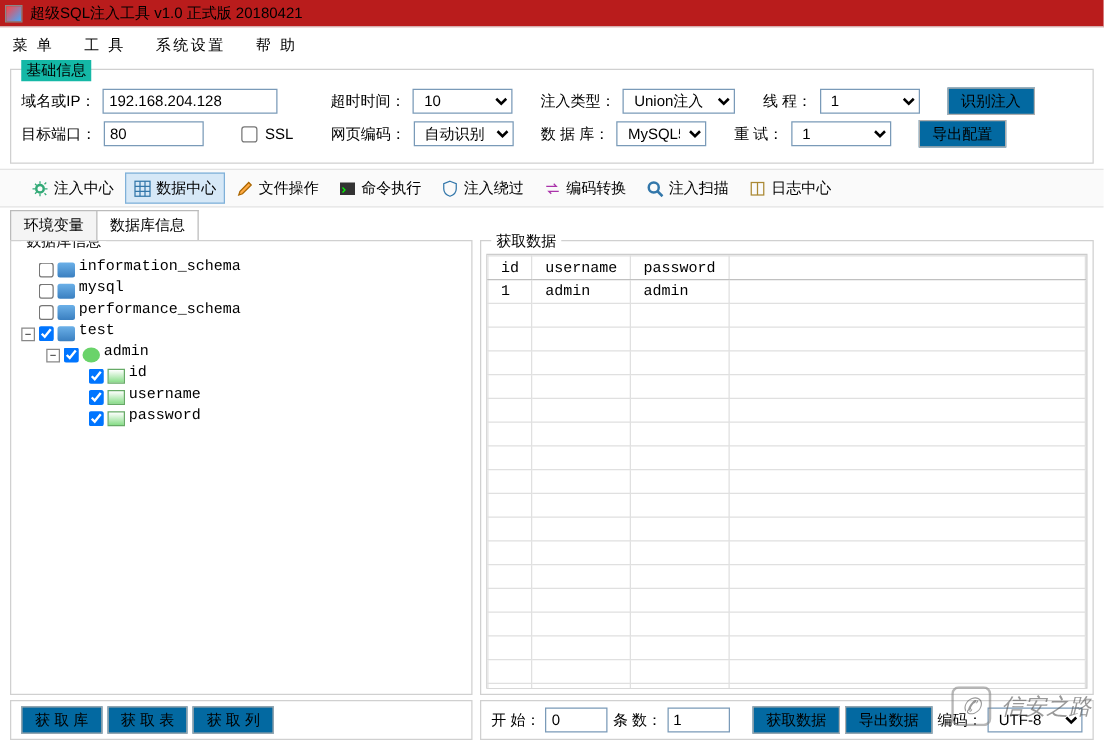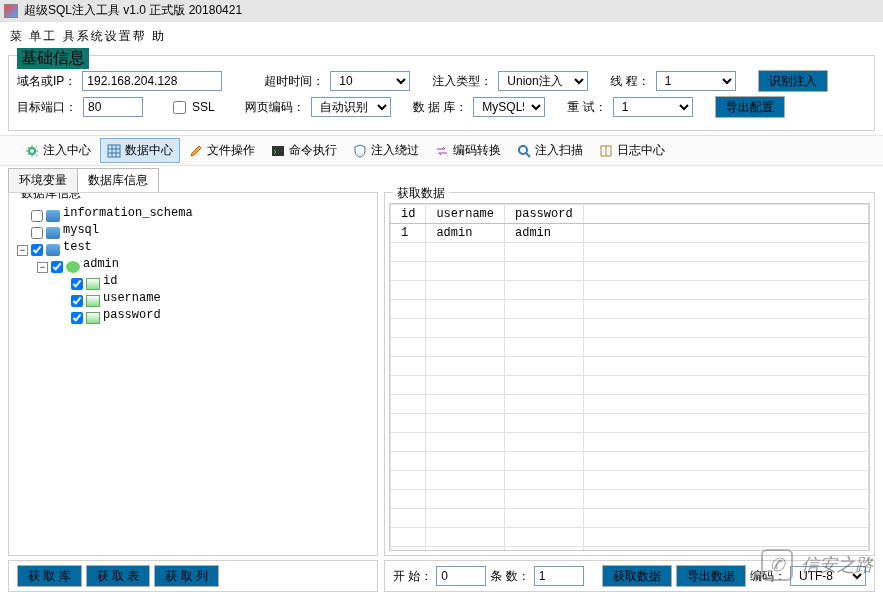--- a/index.html
+++ b/index.html
@@ -1,22 +1,22 @@
 <!DOCTYPE html>
 <html><head>
 <meta charset="utf-8">
 <style>
 * { box-sizing: border-box; margin: 0; padding: 0; }
 body { font-family: "Microsoft YaHei", Tahoma, sans-serif; font-size: 12px; background: #fff; width: 883px; height: 605px; overflow: hidden; position: relative; }
-.titlebar { background: #e5e5e5; border-bottom: 1px solid #e0e0e0; height: 22px; display: flex; align-items: center; padding: 0 4px; gap: 6px; }
+.titlebar { background: #b91c1c; border-bottom: 1px solid #e0e0e0; height: 22px; display: flex; align-items: center; padding: 0 4px; gap: 6px; }
 .app-icon { width: 14px; height: 14px; background: linear-gradient(135deg,#f44,#4af); border: 1px solid #888; }
-.menubar { display: flex; gap: 0; padding: 6px 10px; background: #fff; }
+.menubar { display: flex; gap: 24px; padding: 6px 10px; background: #fff; }
 .menubar span { cursor: pointer; letter-spacing: 2px; }
 .groupbox { border: 1px solid #d0d0d0; margin: 4px 8px; position: relative; padding: 10px 8px 8px 8px; }
-.groupbox > .legend { position: absolute; top: -8px; left: 8px; background: #0f766e; padding: 0 4px; font-size: 16px; }
+.groupbox > .legend { position: absolute; top: -8px; left: 8px; background: #14b8a6; padding: 0 4px; font-size: 12px; }
 .row { display: flex; align-items: center; gap: 6px; margin: 4px 0; flex-wrap: nowrap; }
 .lbl { white-space: nowrap; }
 input.txt, select.sel { border: 1px solid #7a9ab8; height: 20px; padding: 0 4px; font-size: 12px; background: #fff; }
 .btn { border: 1px solid #adadad; background: #0369a1; height: 22px; padding: 0 10px; cursor: pointer; font-size: 12px; }
 .chk { width: 13px; height: 13px; }
 .toolbar { display: flex; gap: 2px; padding: 2px 18px; border-top: 1px solid #e4e4e4; border-bottom: 1px solid #e4e4e4; background: #fafafa; }
 .tb-btn { display: flex; align-items: center; gap: 4px; padding: 3px 6px; cursor: pointer; border: 1px solid transparent; }
 .tb-btn.active { background: #d6e8f7; border: 1px solid #7fb0d8; }
 .tb-icon { width: 14px; height: 14px; display: inline-block; }
 .subtabs { display: flex; padding: 2px 8px 0 8px; }
@@ -71,21 +71,21 @@
     <span class="lbl">注入类型：</span>
     <select class="sel" style="width:90px"><option>Union注入</option></select>
     <span style="width:10px"></span>
     <span class="lbl">线 程：</span>
     <select class="sel" style="width:80px"><option>1</option></select>
     <span style="width:10px"></span>
     <button class="btn">识别注入</button>
   </div>
   <div class="row">
     <span class="lbl">目标端口：</span>
-    <input class="txt" style="width: 60px;" value="80">
+    <input class="txt" style="width: 80px;" value="80">
     <span style="width:18px"></span>
     <input type="checkbox" class="chk" style="">
     <span class="lbl">SSL</span>
     <span style="width:18px"></span>
     <span class="lbl">网页编码：</span>
     <select class="sel" style="width:80px"><option>自动识别</option></select>
     <span style="width:10px"></span>
     <span class="lbl">数 据 库：</span>
     <select class="sel" style="width:72px"><option>MySQL5</option></select>
     <span style="width:10px"></span>
@@ -167,20 +167,27 @@
           <input type="checkbox" class="tree-chk" style="">
           <span class="tree-icon db-icon"></span>
           <span>information_schema</span>
         </div>
         <div class="tree-row">
           <span class="tree-indent" style="width:0px"></span>
           <span style="display:inline-block;width:14px"></span>
           <input type="checkbox" class="tree-chk" style="">
           <span class="tree-icon db-icon"></span>
           <span>mysql</span>
+        </div>
+        <div class="tree-row">
+          <span class="tree-indent" style="width:0px"></span>
+          <span style="display:inline-block;width:14px"></span>
+          <input type="checkbox" class="tree-chk" style="">
+          <span class="tree-icon db-icon"></span>
+          <span>performance_schema</span>
         </div>
         <div class="tree-row">
           <span class="tree-indent" style="width:0px"></span>
           <span class="tree-toggle">−</span>
           <input type="checkbox" class="tree-chk" checked="" style="">
           <span class="tree-icon db-icon"></span>
           <span>test</span>
         </div>
         <div class="tree-row">
           <span class="tree-indent" style="width:20px"></span>

